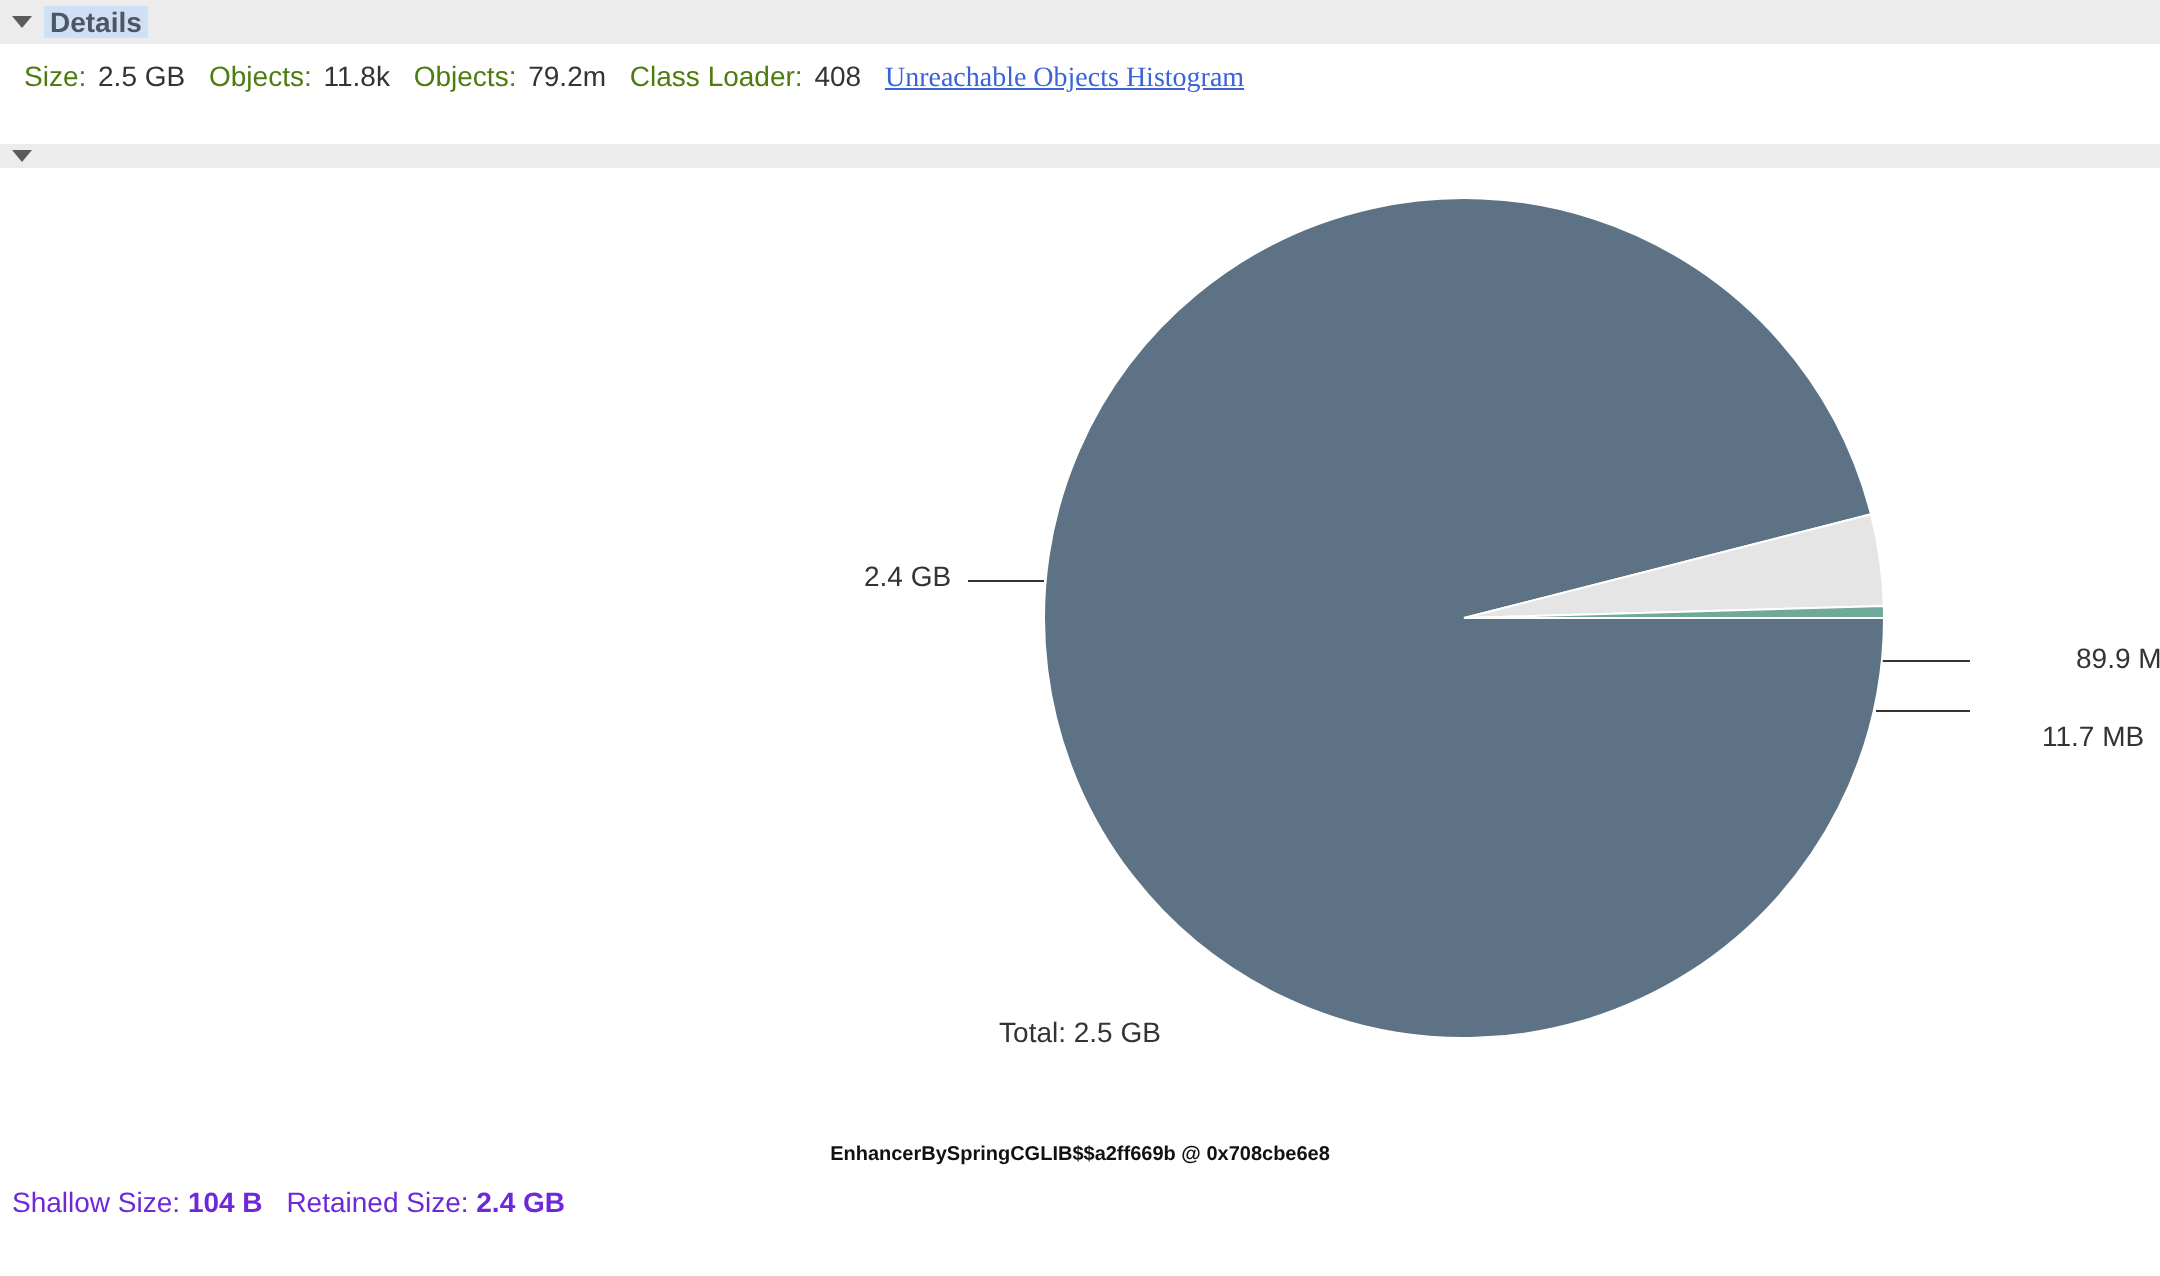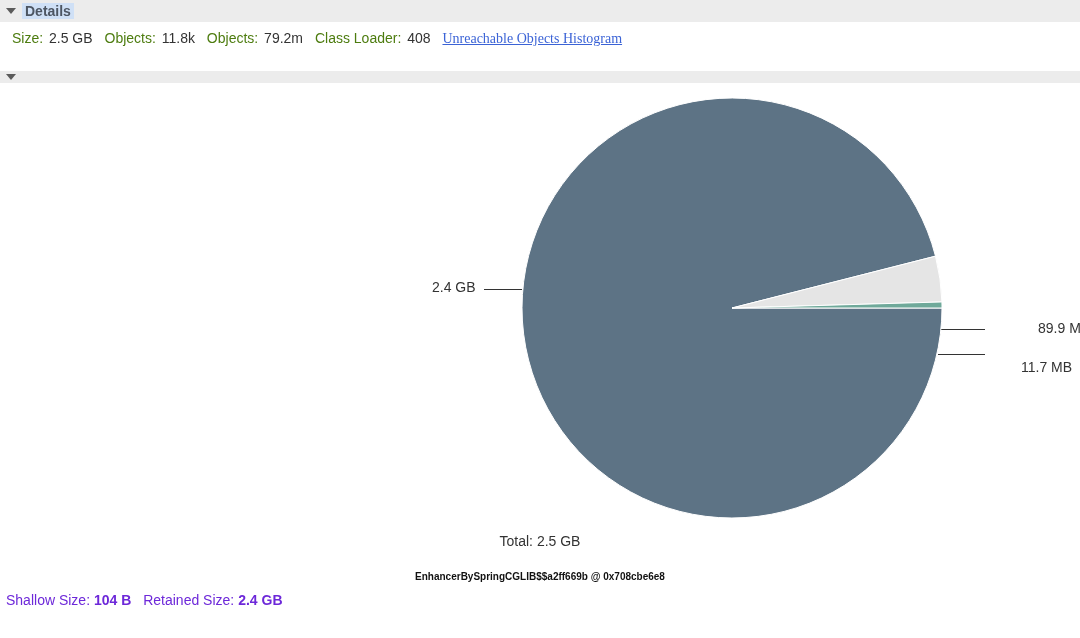--- a/index.html
+++ b/index.html
@@ -63,21 +63,21 @@
     color: #333;
     white-space: nowrap;
   }
   .callout-line {
     position: absolute;
     background: #333;
   }
   .chart-total {
     position: absolute;
     left: 0; right: 0;
-    top: 450px;
+    top: 424px;
     text-align: center;
     font-size: 14px;
     color: #333;
   }
   .selected-obj {
     text-align: center;
     font-weight: 700;
     font-size: 10px;
     color: #111;
     margin-top: 8px;

